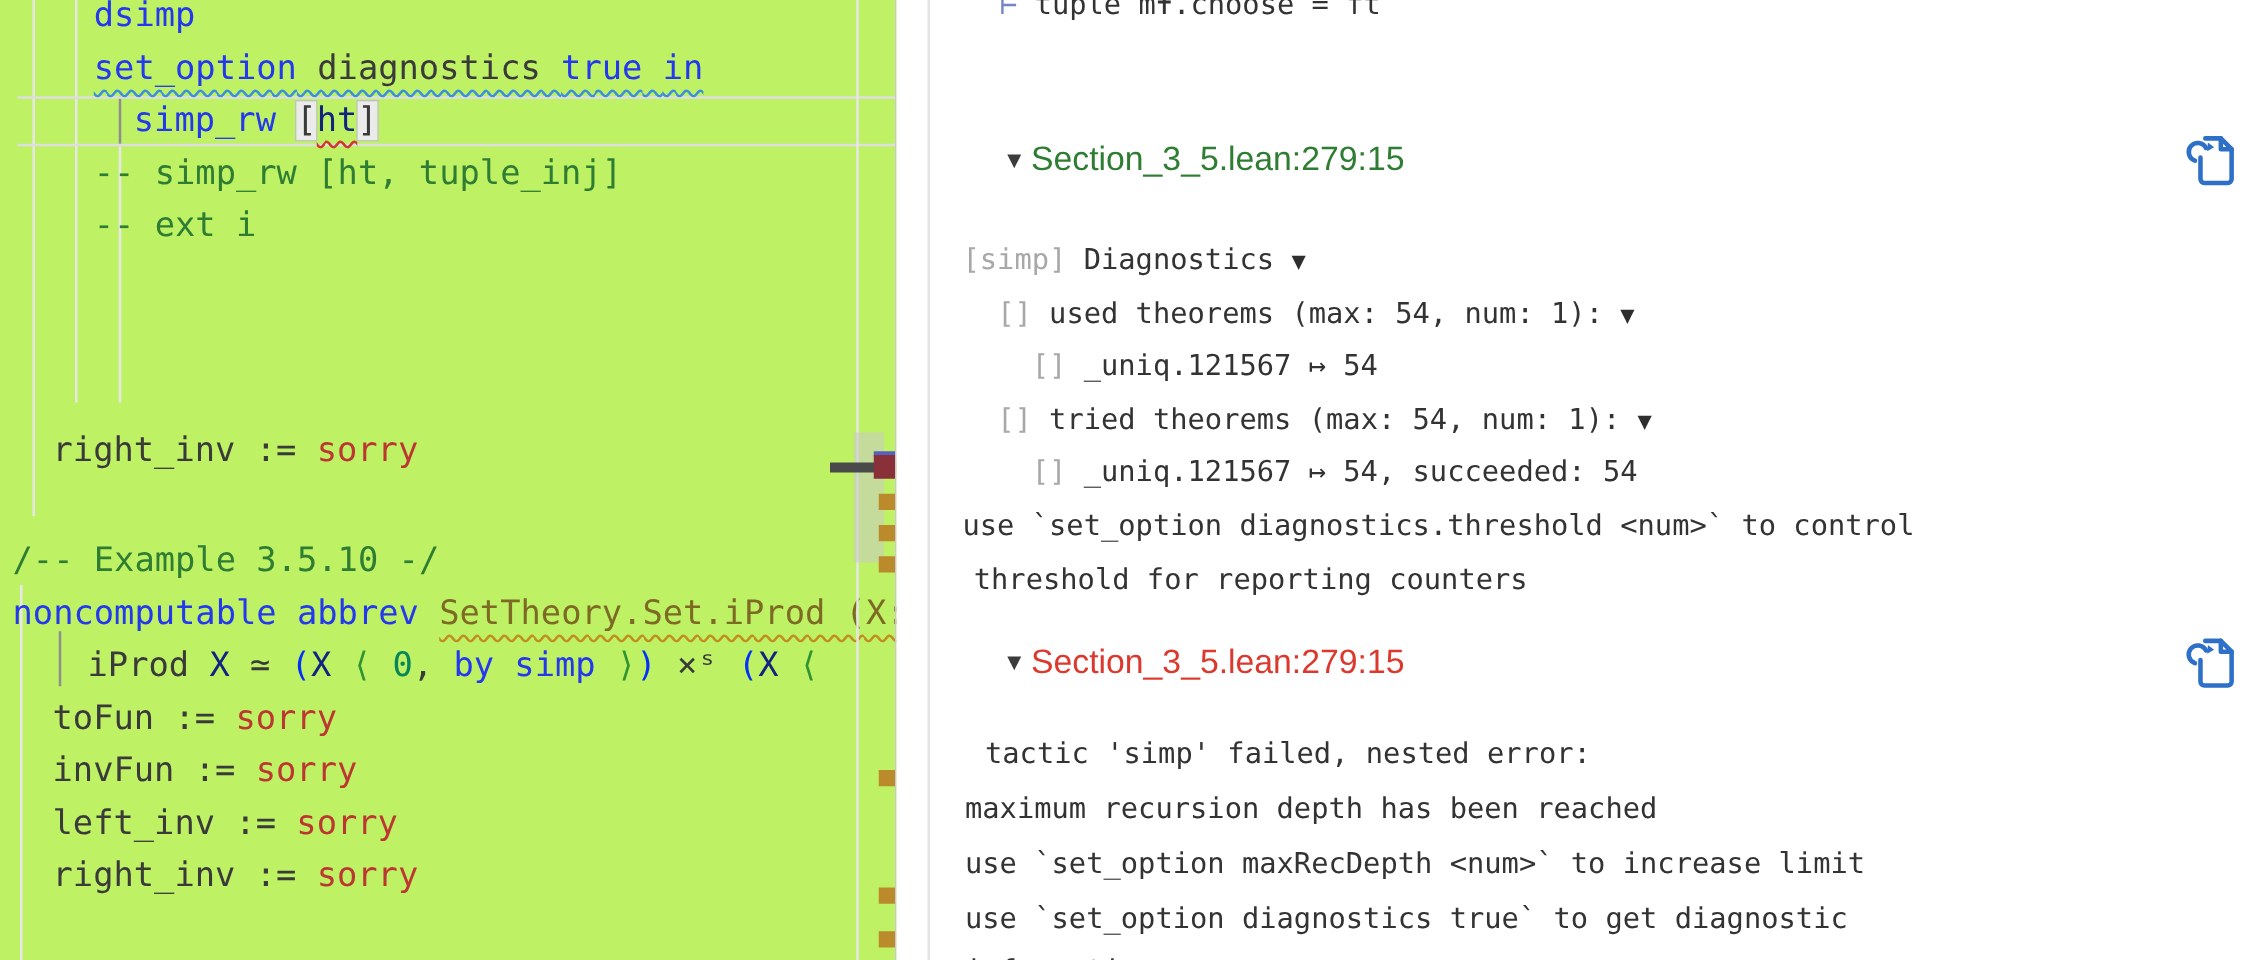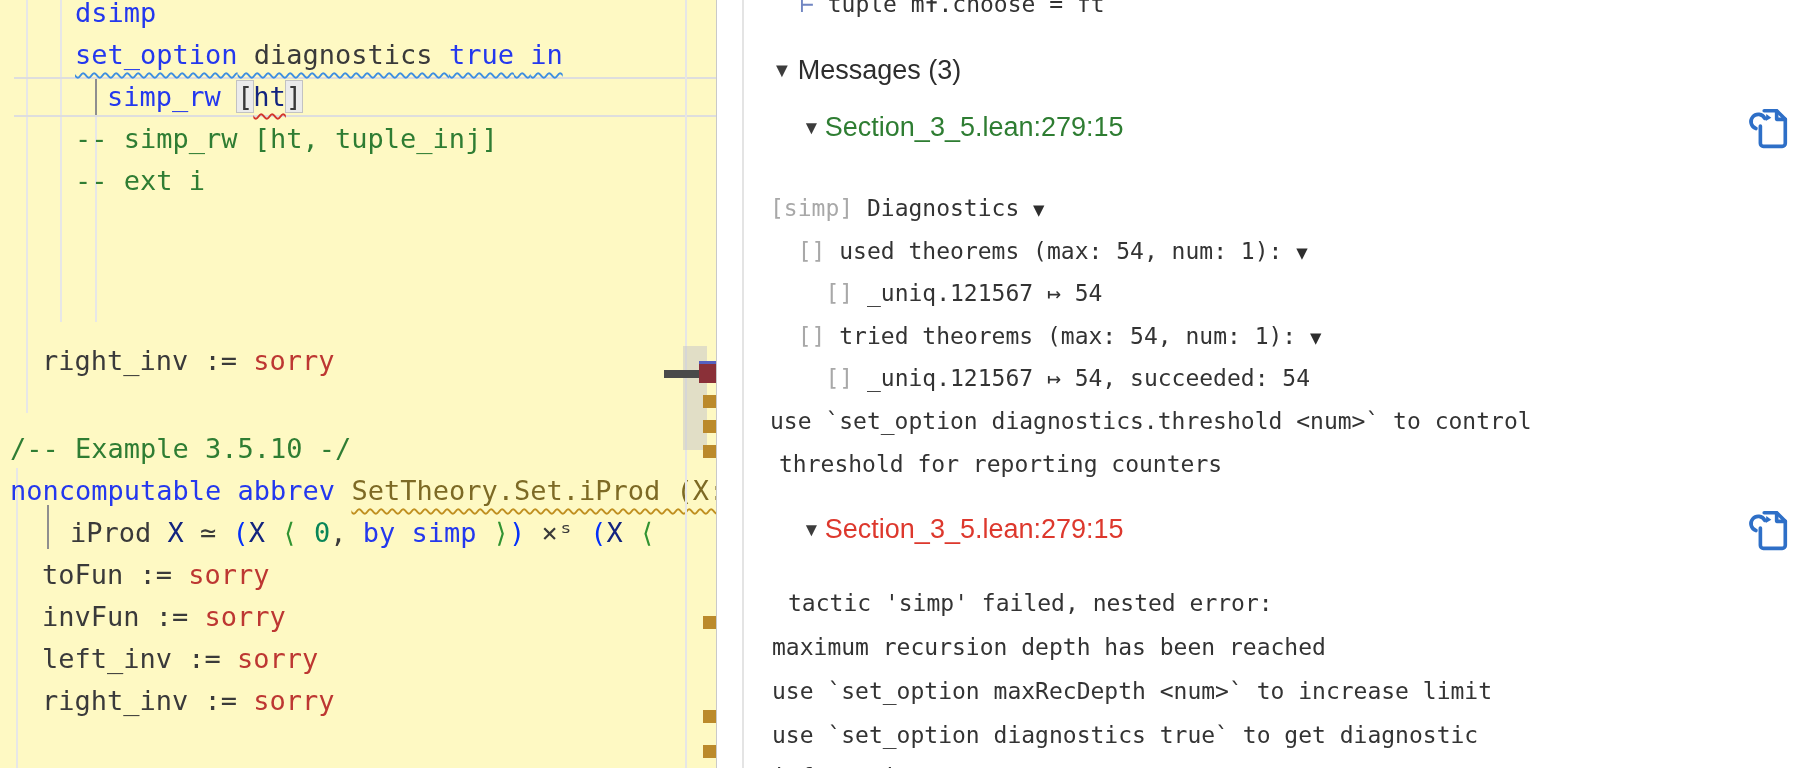--- a/index.html
+++ b/index.html
@@ -1,20 +1,20 @@
 <!DOCTYPE html>
 <html><head>
 <meta charset="utf-8">
 <style>
   html,body{margin:0;padding:0;}
   body{width:1812px;height:768px;overflow:hidden;background:#ffffff;position:relative;
        font-family:"DejaVu Sans Mono",monospace;}
 
   
-  .editor{position:absolute;left:0;top:0;width:717px;height:768px;overflow:hidden;background:#fef9c3;}
+  .editor{position:absolute;left:0;top:0;width:717px;height:768px;overflow:hidden;background:#bef264;}
   .guide{position:absolute;width:2px;background:#e7e7e7;}
   .guide.dark{background:#8f8f8f;}
   .current-line{position:absolute;left:14px;top:77px;width:703px;height:40px;
                 border-top:2px solid #dedede;border-bottom:2px solid #dedede;box-sizing:border-box;}
   .line{position:absolute;white-space:pre;font-size:27px;line-height:42px;height:42px;color:#3a3a3a;}
 
   .kw{color:#2438ee;}
   .txt{color:#3a3a3a;}
   .cmt{color:#2f7d33;}
   .err{color:#bd3732;}
@@ -104,23 +104,20 @@
   <div class="vline mid"></div>
 </div>
 
 <div class="vline divider"></div>
 
 <div class="infoview">
   <div id="goal-line-host">
       <div class="iv-line" style="left: 800px; top: -16px;"><span class="turnstile">⊢ </span><span class="mono">tuple m✝.choose = ft</span></div>
     </div>
 
-  <div id="messages-header" class="iv-header">
-    <span class="arrow">▼</span><span>Messages (3)</span>
-  </div>
 
   <div id="sec1-header" class="sec-header">
     <span class="arrow">▼</span><span>Section_3_5.lean:279:15</span>
   </div>
   <button id="copy-btn-1" class="copy-btn">
     <svg width="46" height="50" viewBox="0 0 24 26" fill="none" stroke="#2e6fc7" stroke-width="1.9" stroke-linejoin="round" stroke-linecap="round">
       <path d="M9.5 4.5 h6.5 l4.5 4.5 v12.5 a1.6 1.6 0 0 1 -1.6 1.6 h-9.8 a1.6 1.6 0 0 1 -1.6 -1.6 v-9"></path>
       <path d="M16 4.5 v4.5 h4.5"></path>
       <path d="M5.2 13.8 a3.8 3.8 0 1 1 4.6 -5.3"></path>
       <path d="M10.6 6.2 l2.6 2 l-2.9 1.7 z" fill="#2e6fc7" stroke="none"></path>

